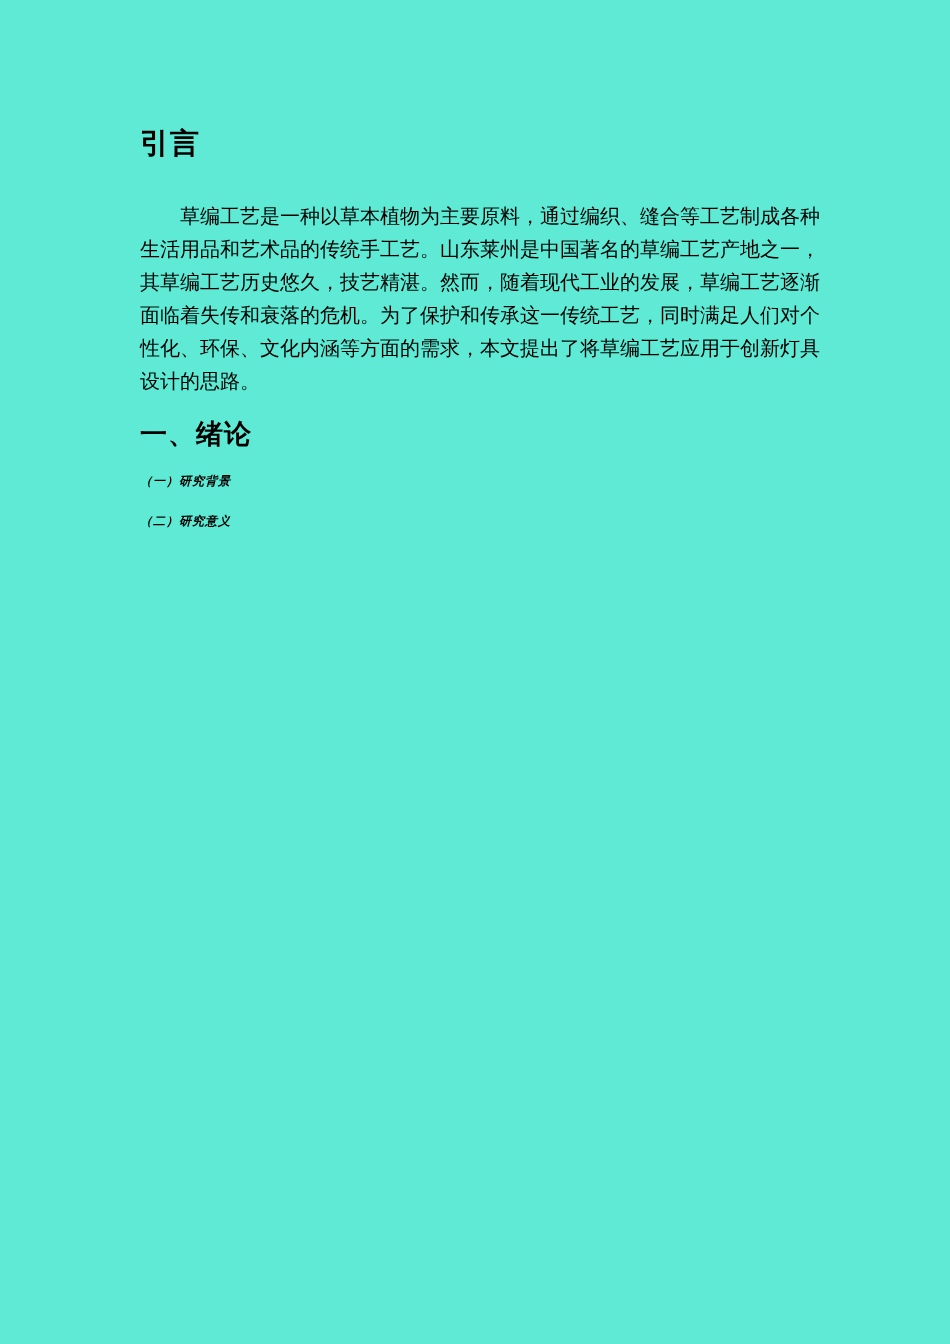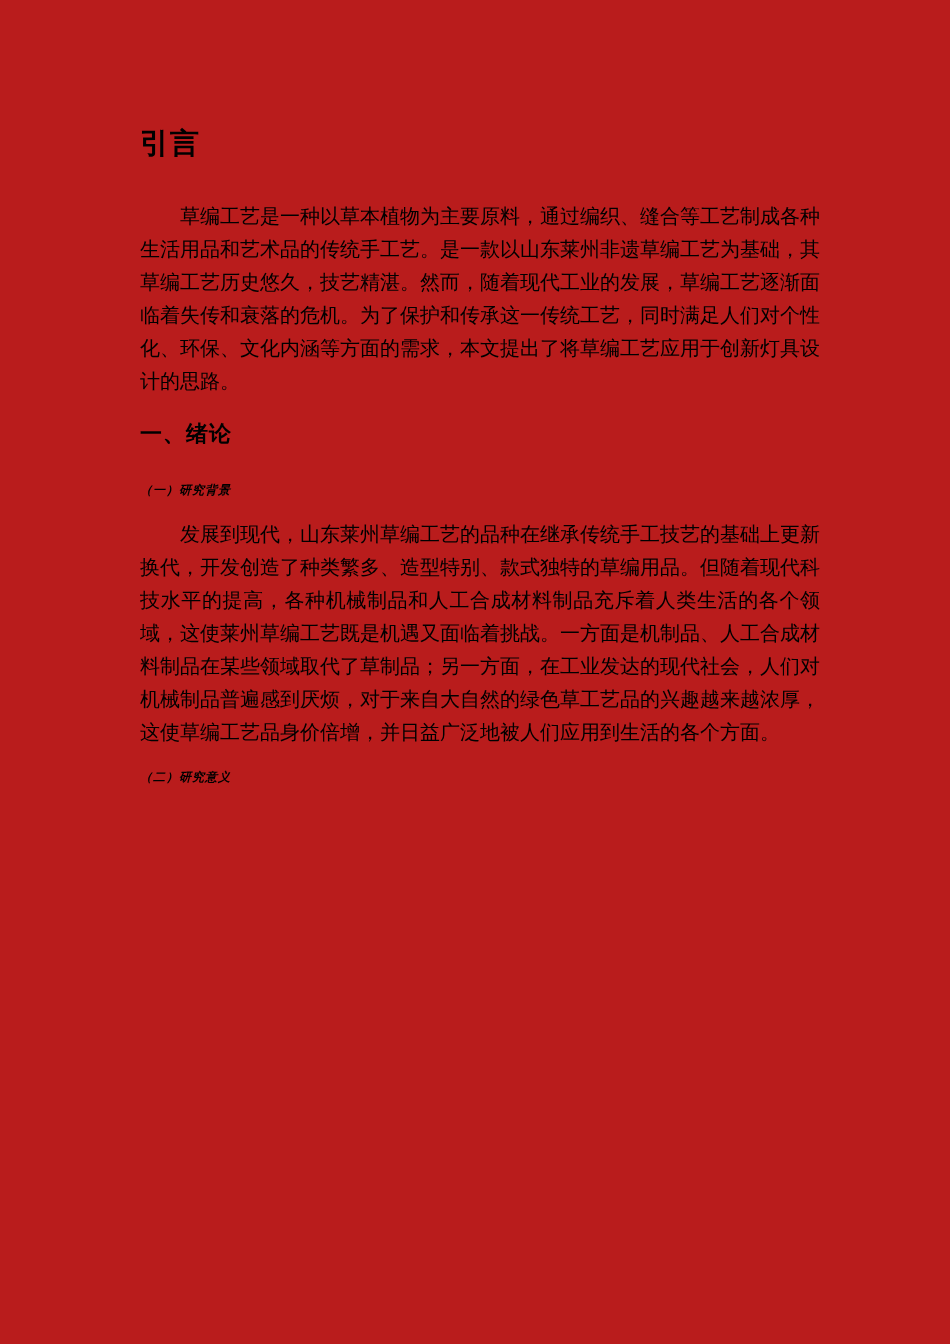--- a/index.html
+++ b/index.html
@@ -7,38 +7,38 @@
   body {
     width: 950px;
     height: 1344px;
     overflow: hidden;
     color: #000000;
     font-family: "DejaVu Serif", "Liberation Serif", serif;
   }
   .page {
     width: 950px;
     height: 1344px;
-    background: #b91c1c;
+    background: #5eead4;
     padding: 125px 130px 40px 140px;
   }
   .doc-title {
     font-family: "DejaVu Sans", "Liberation Sans", sans-serif;
     font-weight: bold;
     font-size: 29px;
     line-height: 37px;
     margin-bottom: 38px;
     letter-spacing: 1px;
   }
   .section-heading {
     font-family: "DejaVu Sans", "Liberation Sans", sans-serif;
     font-weight: bold;
-    font-size: 22px;
+    font-size: 27px;
     line-height: 36px;
     margin-top: 18px;
-    margin-bottom: 26px;
+    margin-bottom: 17px;
     letter-spacing: 1px;
   }
   .sub-heading {
     font-family: "DejaVu Serif", "Liberation Serif", serif;
     font-style: italic;
     font-weight: bold;
     font-size: 12px;
     line-height: 24px;
     margin-bottom: 16px;
     letter-spacing: 1px;
@@ -54,26 +54,25 @@
     word-break: break-all;
   }
 </style>
 </head>
 <body>
 
 <div class="page">
 
   <h1 class="doc-title">引言</h1>
 
-  <p class="para">草编工艺是一种以草本植物为主要原料，通过编织、缝合等工艺制成各种生活用品和艺术品的传统手工艺。是一款以山东莱州非遗草编工艺为基础，其草编工艺历史悠久，技艺精湛。然而，随着现代工业的发展，草编工艺逐渐面临着失传和衰落的危机。为了保护和传承这一传统工艺，同时满足人们对个性化、环保、文化内涵等方面的需求，本文提出了将草编工艺应用于创新灯具设计的思路。</p>
+  <p class="para">草编工艺是一种以草本植物为主要原料，通过编织、缝合等工艺制成各种生活用品和艺术品的传统手工艺。山东莱州是中国著名的草编工艺产地之一，其草编工艺历史悠久，技艺精湛。然而，随着现代工业的发展，草编工艺逐渐面临着失传和衰落的危机。为了保护和传承这一传统工艺，同时满足人们对个性化、环保、文化内涵等方面的需求，本文提出了将草编工艺应用于创新灯具设计的思路。</p>
 
 
   <h2 class="section-heading">一、绪论</h2>
 
   <h3 class="sub-heading">（一）研究背景</h3>
 
 
 
-  <p class="para">发展到现代，山东莱州草编工艺的品种在继承传统手工技艺的基础上更新换代，开发创造了种类繁多、造型特别、款式独特的草编用品。但随着现代科技水平的提高，各种机械制品和人工合成材料制品充斥着人类生活的各个领域，这使莱州草编工艺既是机遇又面临着挑战。一方面是机制品、人工合成材料制品在某些领域取代了草制品；另一方面，在工业发达的现代社会，人们对机械制品普遍感到厌烦，对于来自大自然的绿色草工艺品的兴趣越来越浓厚，这使草编工艺品身价倍增，并日益广泛地被人们应用到生活的各个方面。</p>
 
   <h3 class="sub-heading second">（二）研究意义</h3>
 
 </div>
 
 </body></html>

